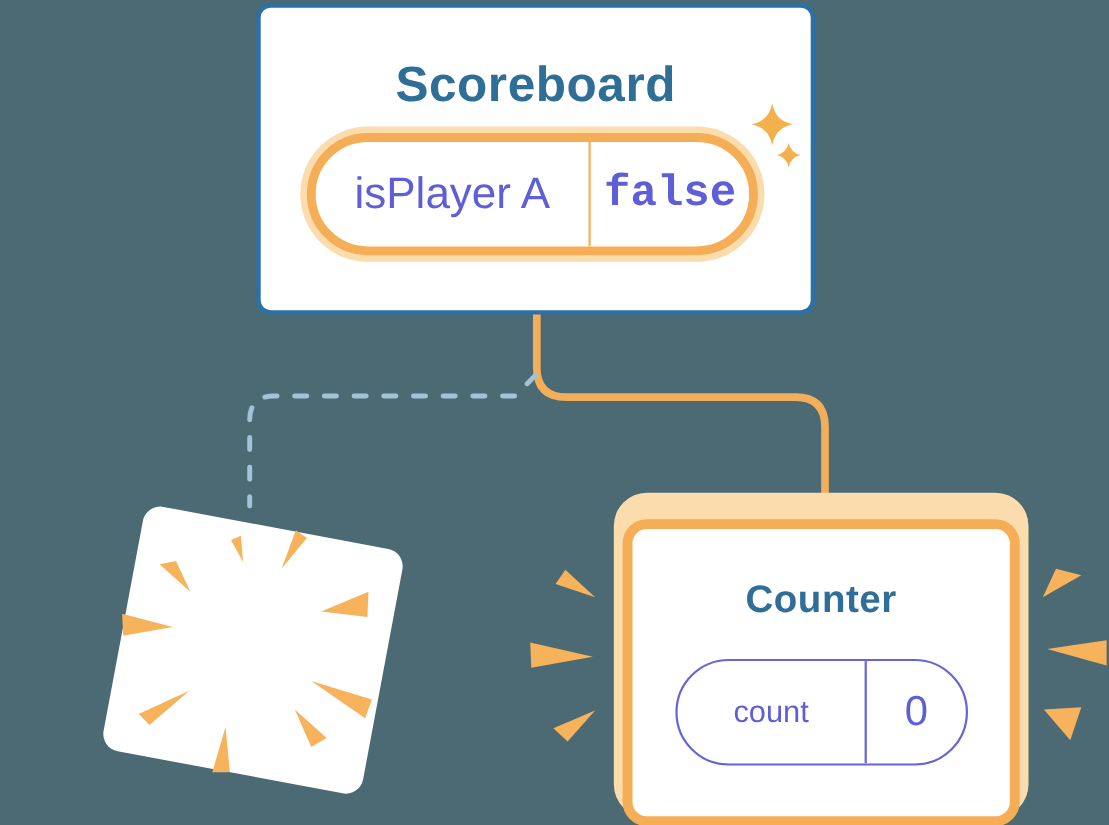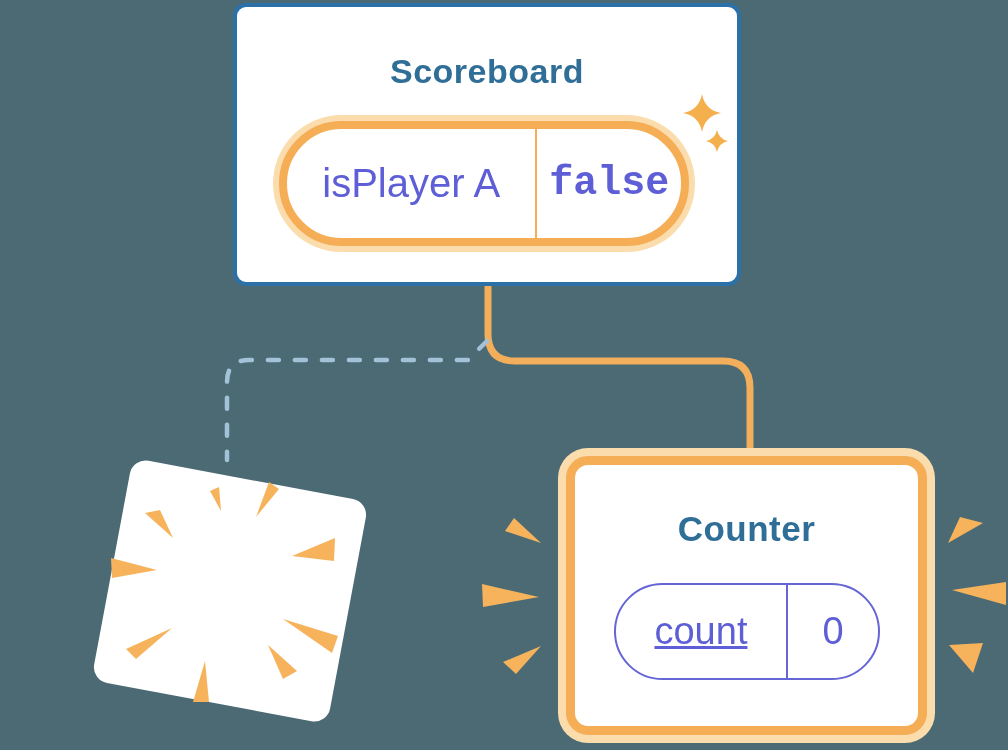--- a/index.html
+++ b/index.html
@@ -23,25 +23,25 @@
     z-index:2;
   }
   .card-title{
     text-align:center;
     color:#2F6E96;
     font-weight:600;
     letter-spacing:.5px;
   }
   .scoreboard-card .card-title{
     padding-top:47px;
-    font-size:34px;
+    font-size:45px;
     line-height:1;
   }
   .state-pill-orange{
-    position:absolute;left:42px;top:114px;width:410px;height:125px;
+    position:absolute;left:42px;top:114px;width:410px;height:111px;
     box-sizing:border-box;
     background:#ffffff;
     border:8px solid #F5AE56;
     border-radius:999px;
     box-shadow:0 0 0 6px #FBDCAC;
     display:flex;
     overflow:hidden;
   }
   .pill-section{
     display:flex;align-items:center;justify-content:center;
@@ -60,37 +60,38 @@
     border-radius:30px;
     padding:8px;
     z-index:2;
   }
   .counter-inner{
     box-sizing:border-box;
     width:100%;height:100%;
     background:#ffffff;
     border:9px solid #F5AE56;
     border-radius:22px;
+    margin-top:16px;
   }
   .counter-inner .card-title{
     padding-top:42px;
     font-size:35px;
     line-height:1.25;
   }
   .state-pill-purple{
     box-sizing:border-box;
     width:266px;height:97px;
     margin:32px auto 0 auto;
     border:2.5px solid #6565D6;
     border-radius:999px;
     display:flex;
     overflow:hidden;
     background:#ffffff;
   }
-  .state-pill-purple .pill-label{flex:1.92;border-right:2.5px solid #6565D6;font-size:38px;text-decoration:underline;}
+  .state-pill-purple .pill-label{flex:1.92;border-right:2.5px solid #6565D6;font-size:28px;}
   .state-pill-purple .pill-value{flex:1;font-size:38px;}
 </style>
 </head>
 <body>
 
 <div class="stage">
 
   <svg class="decor" width="1008" height="750" viewBox="0 0 1008 750">
 
     <path d="M 488 282 L 488 334 Q 488 361 515 361 L 723 361 Q 750 361 750 388 L 750 456" fill="none" stroke="#F2AE5A" stroke-width="7"></path>

